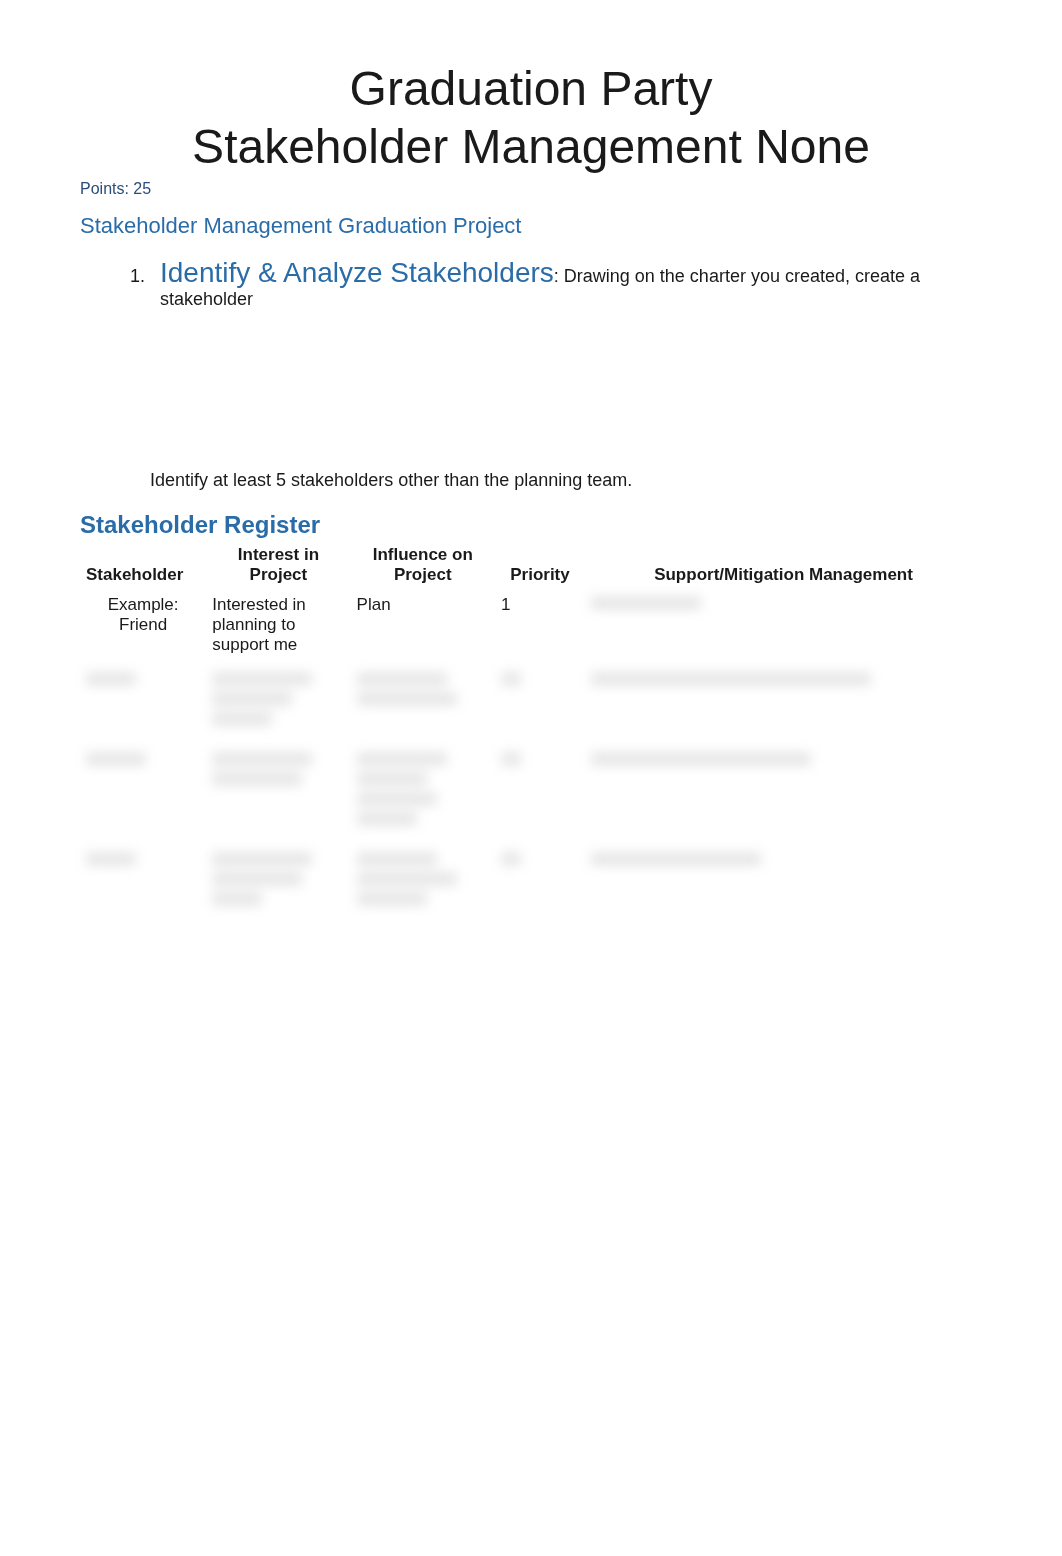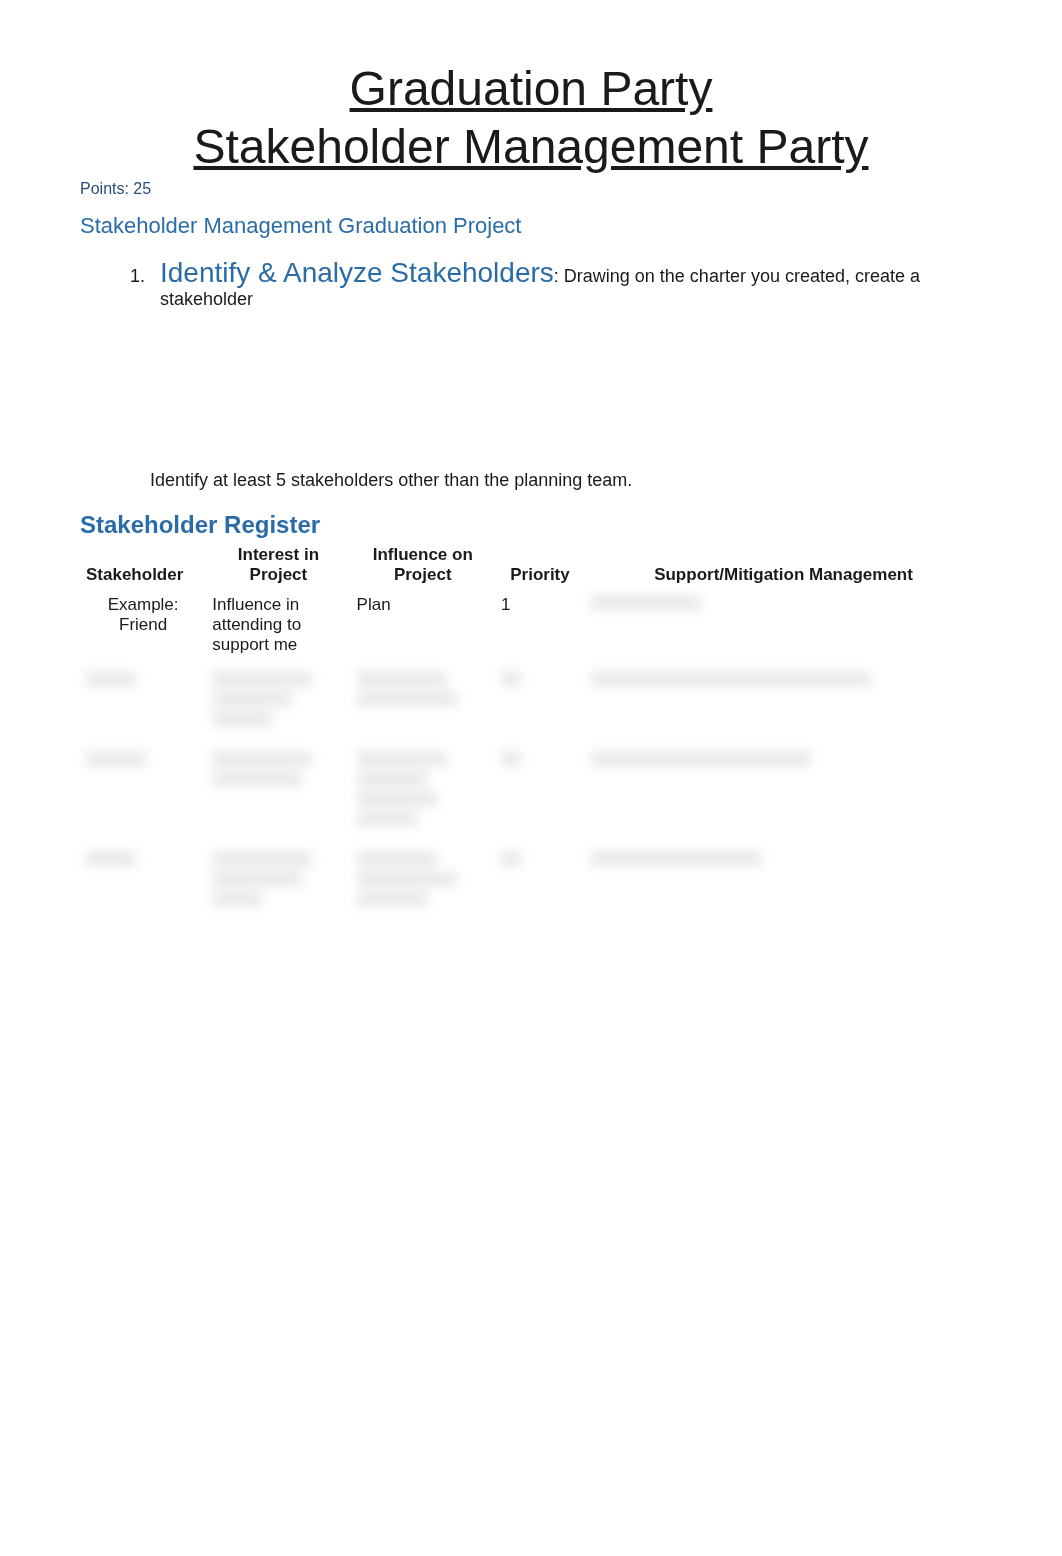--- a/index.html
+++ b/index.html
@@ -15,21 +15,20 @@
       padding: 60px 80px;
       color: #333;
     }
     .title {
       text-align: center;
       font-size: 48px;
       font-weight: 400;
       color: #1a1a1a;
       line-height: 1.2;
       margin-bottom: 0;
-      text-decoration: underline;
     }
     .points {
       color: #2a4d7a;
       font-size: 16px;
       margin-top: 5px;
       margin-bottom: 15px;
     }
     .section-heading {
       color: #2a6ca8;
       font-size: 22px;
@@ -115,21 +114,21 @@
       display: inline-block;
       height: 14px;
     }
     .td-center { text-align: center; }
   </style>
 </head>
 <body>
 
 <h1 class="title">
   <span>Graduation Party</span><br>
-  <span>Stakeholder Management Party</span>
+  <span>Stakeholder Management None</span>
 </h1>
 
 <div class="points">Points: 25</div>
 
 <div class="section-heading">Stakeholder Management Graduation Project</div>
 
 <div class="list-container">
   <div class="list-item">
     <span class="list-marker">1.</span>
     <span>
@@ -151,21 +150,21 @@
         <th class="col-stake">Stakeholder</th>
         <th class="col-interest">Interest in Project</th>
         <th class="col-influence">Influence on Project</th>
         <th class="col-priority">Priority</th>
         <th class="col-strategy">Support/Mitigation Management</th>
       </tr>
     </thead>
     <tbody>
       <tr>
         <td class="td-center">Example: Friend</td>
-        <td>Influence in attending to support me</td>
+        <td>Interested in planning to support me</td>
         <td>Plan</td>
         <td>1</td>
         <td class="blur-area"><span class="blur-text" style="width:110px;"></span></td>
       </tr>
       <tr class="blur-area blur-row">
         <td><span class="blur-text" style="width:50px;"></span></td>
         <td><span class="blur-text" style="width:100px;"></span><br><span class="blur-text" style="width:80px;"></span><br><span class="blur-text" style="width:60px;"></span></td>
         <td><span class="blur-text" style="width:90px;"></span><br><span class="blur-text" style="width:100px;"></span></td>
         <td><span class="blur-text" style="width:20px;"></span></td>
         <td><span class="blur-text" style="width:280px;"></span></td>

